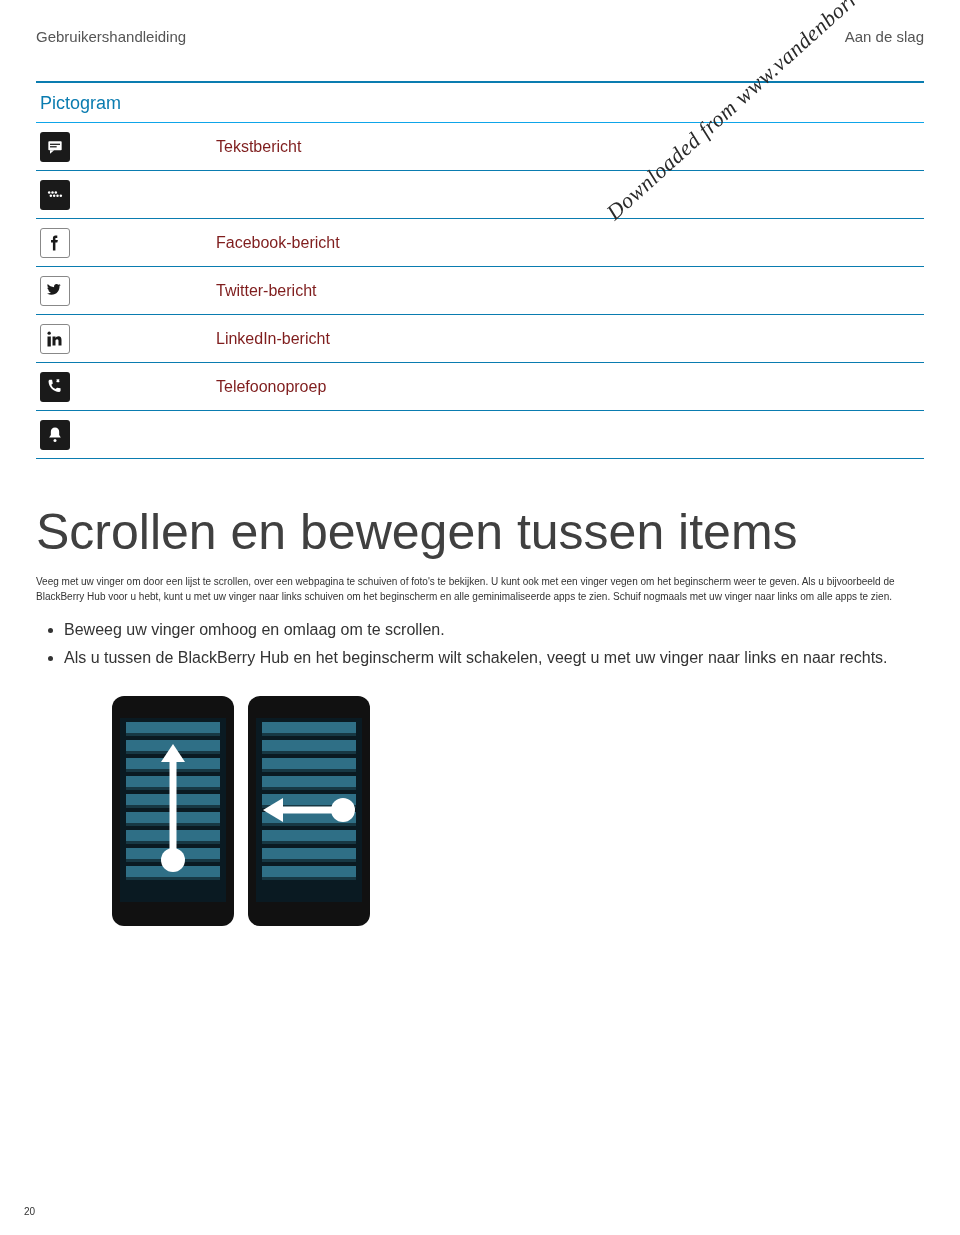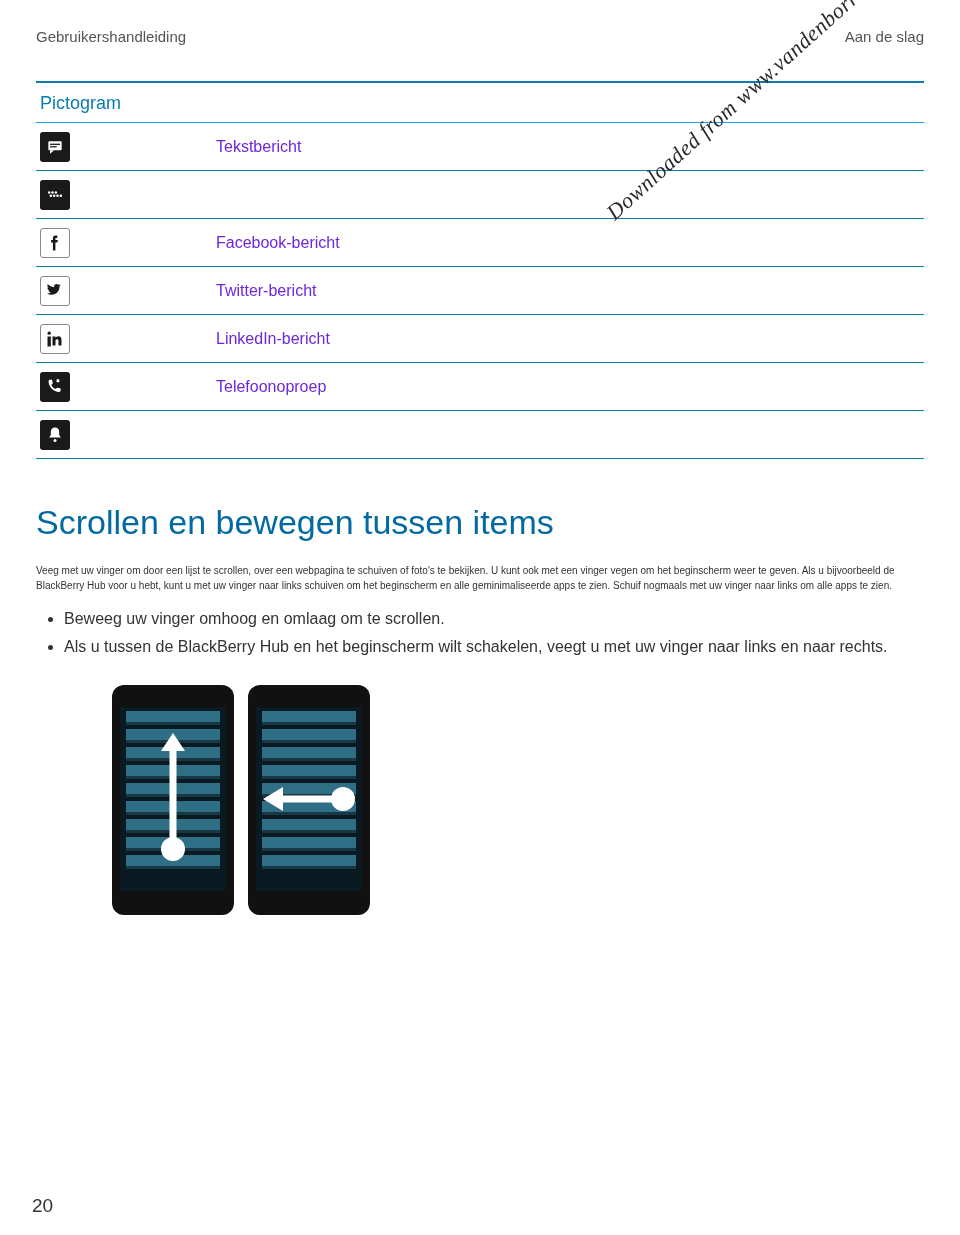--- a/index.html
+++ b/index.html
@@ -54,38 +54,38 @@
   .table-row:last-child { border-bottom: 2px solid #0a7cb0; }
   .tr-icon {
     width: 180px;
     padding-left: 4px;
     display: flex;
     align-items: center;
   }
   .tr-desc {
     flex: 1;
     font-size: 16px;
-    color: #6d28d9;
+    color: #7f1d1d;
   }
   .sq {
     width: 30px;
     height: 30px;
     background: #1a1a1a;
     display: flex;
     align-items: center;
     justify-content: center;
     border-radius: 3px;
   }
   .sq svg { width: 20px; height: 20px; }
   h1.section {
-    color: #0369a1;
+    color: #404040;
     font-weight: 300;
-    font-size: 34px;
+    font-size: 50px;
     margin-top: 44px;
-    margin-bottom: 22px;
+    margin-bottom: 14px;
   }
   p.body {
     font-size: 10px;
     line-height: 1.45;
     color: #333;
     margin-bottom: 14px;
   }
   ul.body {
     padding-left: 28px;
     font-size: 16px;
@@ -130,22 +130,22 @@
   }
   .arrow-horiz {
     position: absolute;
     left: 50%;
     top: 50%;
     transform: translate(-50%, -50%);
   }
   .pagenum {
     position: absolute;
     bottom: 18px;
-    left: 32px;
-    font-size: 19px;
+    left: 24px;
+    font-size: 10px;
     color: #333;
   }
 </style>
 </head>
 <body>
 
 <div class="header-row">
   <span>Gebruikershandleiding</span>
   <span>Aan de slag</span>
 </div>

